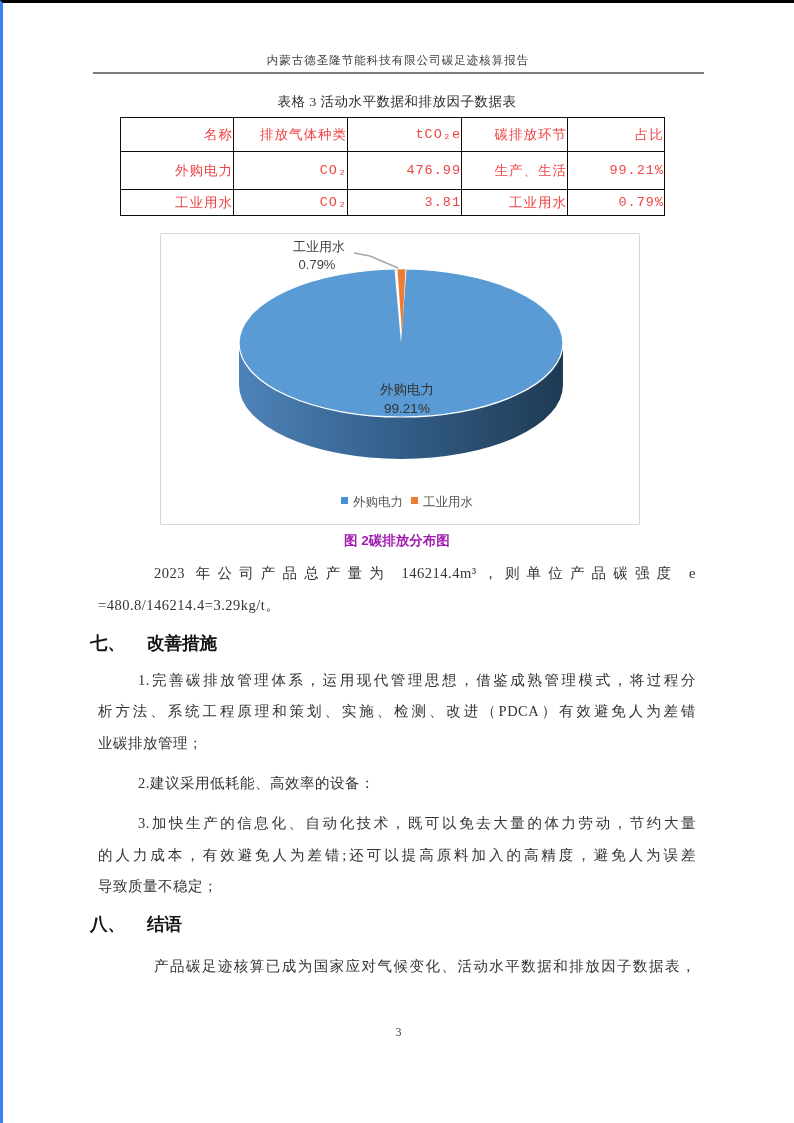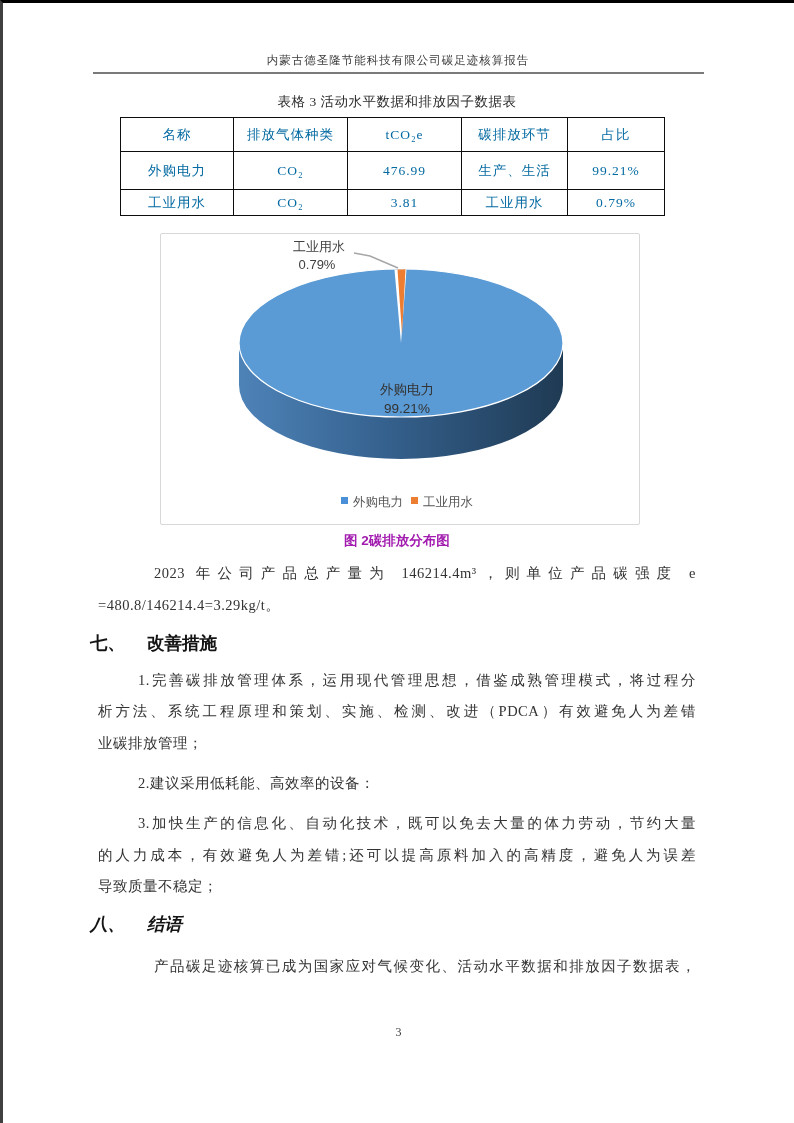--- a/index.html
+++ b/index.html
@@ -1,35 +1,35 @@
 <!DOCTYPE html>
 <html><head>
 <meta charset="utf-8">
 <style>
   html,body { margin:0; padding:0; background:#ffffff; }
   .page {
     position:relative; width:794px; height:1123px; background:#ffffff;
-    box-sizing:border-box; border-top:3px solid #000; border-left:3px solid #404040;
+    box-sizing:border-box; border-top:3px solid #000; border-left:3px solid #3b82f6;
     font-family:"Liberation Serif","DejaVu Serif",serif; color:#2e2e2e;
     overflow:hidden;
   }
   .running-head {
     position:absolute; top:50px; left:90px; width:610px;
     text-align:center; font-size:11.5px; letter-spacing:1px; color:#3c3c3c;
   }
   .head-rule {
     position:absolute; top:69px; left:90px; width:611px; height:0;
     border-top:2.5px solid #7a7a7a;
   }
   .content { position:absolute; top:90px; left:87px; width:614px; }
   .table-caption { text-align:center; font-size:13.5px; color:#2b2b2b; margin:0 0 6px 0; letter-spacing:0.5px; }
   table.data { border-collapse:collapse; margin-left:30px; table-layout:fixed; }
   table.data td {
-    border:1.8px solid #0d0d0d; text-align:center; vertical-align:middle;
-    font-size:13.5px; color:#0369a1; padding:0; letter-spacing:1px;
+    border:1.8px solid #0d0d0d; text-align:right; vertical-align:middle;
+    font-size:13.5px; color:#ef4444; padding:0; letter-spacing:1px;font-family:Liberation Mono, monospace;
   }
   tr.h-row td { height:33px; }
   tr.r1 td { height:37px; }
   tr.r2 td { height:25px; }
   tr.r3 td { height:27px; }
   .chart-frame {
     width:478px; height:290px; border:1px solid #d8d8d8; background:#fff;
     margin:17px 0 0 70px; border-radius:2px;
   }
   .fig-caption {
@@ -156,21 +156,21 @@
       <div class="line ind short">2.建议采用低耗能、高效率的设备：</div>
     </div>
 
     <div class="para">
       <div class="line ind">3.加快生产的信息化、自动化技术，既可以免去大量的体力劳动，节约大量</div>
       <div class="line">的人力成本，有效避免人为差错;还可以提高原料加入的高精度，避免人为误差</div>
       <div class="line short">导致质量不稳定；</div>
     </div>
 
 
-    <div class="sec-heading" style="margin-top:4px; margin-bottom:14px;font-style:italic;">
+    <div class="sec-heading" style="margin-top:4px; margin-bottom:14px;">
       <span>八、</span><span class="sec-title">结语</span>
     </div>
 
     <div class="para">
       <div class="line ind2">产品碳足迹核算已成为国家应对气候变化、活动水平数据和排放因子数据表，</div>
     </div>
 
   </div>
 
   <div class="page-number">3</div>

